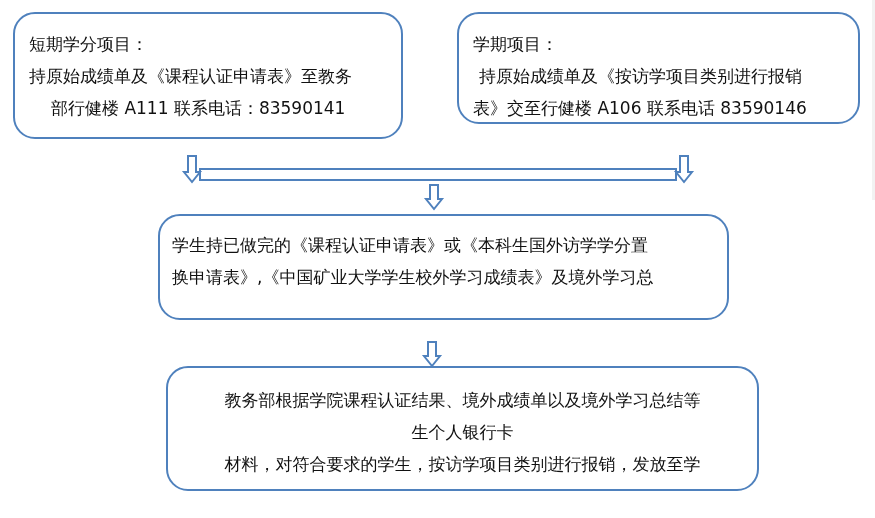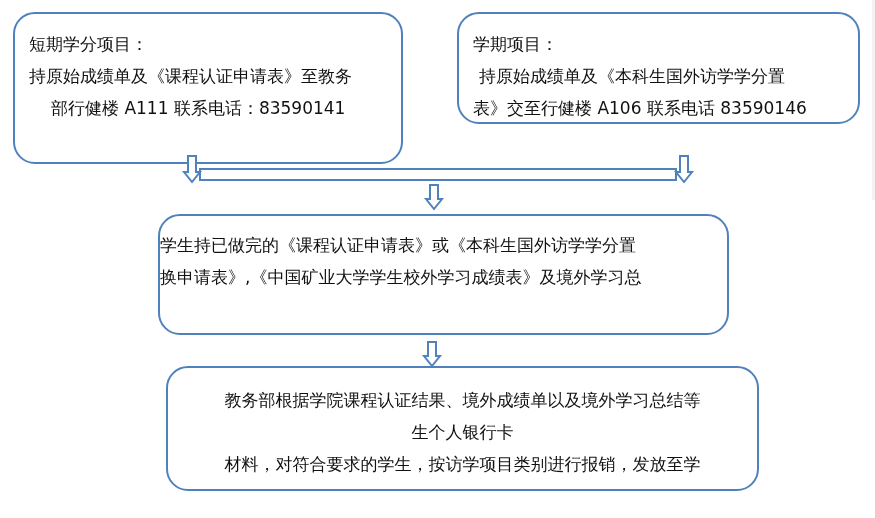--- a/index.html
+++ b/index.html
@@ -9,48 +9,48 @@
          background: #fff; box-sizing: border-box; font-size: 17px; line-height: 32px; }
   .line { white-space: nowrap; display: block; }
   .edge-strip { position: absolute; right: 0; top: 0; width: 3px; height: 200px; background: #f2f2f2; }
   svg.arrows { position: absolute; left: 0; top: 0; }
 </style>
 </head>
 <body>
 
 <div class="edge-strip"></div>
 
-<div class="box" style="left:13px; top:12px; width:390px; height:152px; padding:14px 0 0 14px;">
+<div class="box" style="left:13px; top:12px; width:390px; height:127px; padding:14px 0 0 14px;">
   <span class="line">短期学分项目：</span>
   <span class="line">持原始成绩单及《课程认证申请表》至教务</span>
   <span class="line" style="padding-left:8px;margin-left:14px;">部行健楼 A111      联系电话：83590141</span>
 </div>
 
 <div class="box" style="left:457px; top:12px; width:403px; height:112px; padding:14px 0 0 14px;">
   <span class="line">学期项目：</span>
-  <span class="line" style="padding-left:6px;">持原始成绩单及《本科生国外访学学分置</span>
+  <span class="line" style="padding-left:6px;">持原始成绩单及《按访学项目类别进行报销</span>
   <span class="line">表》交至行健楼 A106    联系电话 83590146</span>
 </div>
 
 <svg class="arrows" width="875" height="518">
   <g fill="#ffffff" stroke="#4f81bd" stroke-width="2" stroke-linejoin="miter">
 
     <rect x="200" y="169" width="476" height="11"></rect>
 
     <path d="M188 156 L196 156 L196 172 L200 172 L192 182 L184 172 L188 172 Z"></path>
 
     <path d="M680 156 L688 156 L688 172 L692 172 L684 182 L676 172 L680 172 Z"></path>
 
     <path d="M430 185 L438 185 L438 199 L442 199 L434 209 L426 199 L430 199 Z"></path>
 
     <path d="M428 342 L436 342 L436 356 L440 356 L432 366 L424 356 L428 356 Z"></path>
   </g>
 </svg>
 
-<div class="box" style="left:158px; top:214px; width:571px; height:121px; padding:13px 0 0 0;">
+<div class="box" style="left:158px; top:214px; width:571px; height:106px; padding:13px 0 0 12px;">
   <span class="line">学生持已做完的《课程认证申请表》或《本科生国外访学学分置</span>
   <span class="line">换申请表》,《中国矿业大学学生校外学习成绩表》及境外学习总</span>
 </div>
 
 <div class="box" style="left:166px; top:366px; width:593px; height:125px; padding:16px 0 0 0; text-align:center;">
   <span class="line">教务部根据学院课程认证结果、境外成绩单以及境外学习总结等</span>
   <span class="line">生个人银行卡</span>
   <span class="line">材料，对符合要求的学生，按访学项目类别进行报销，发放至学</span>
 </div>
 

